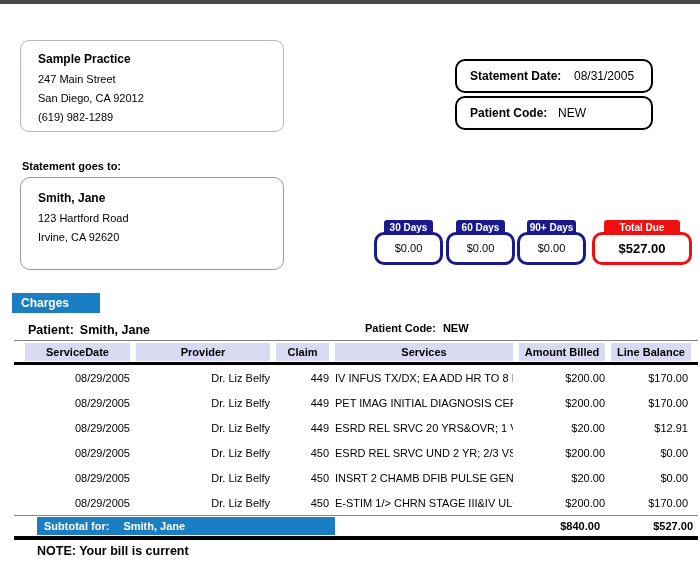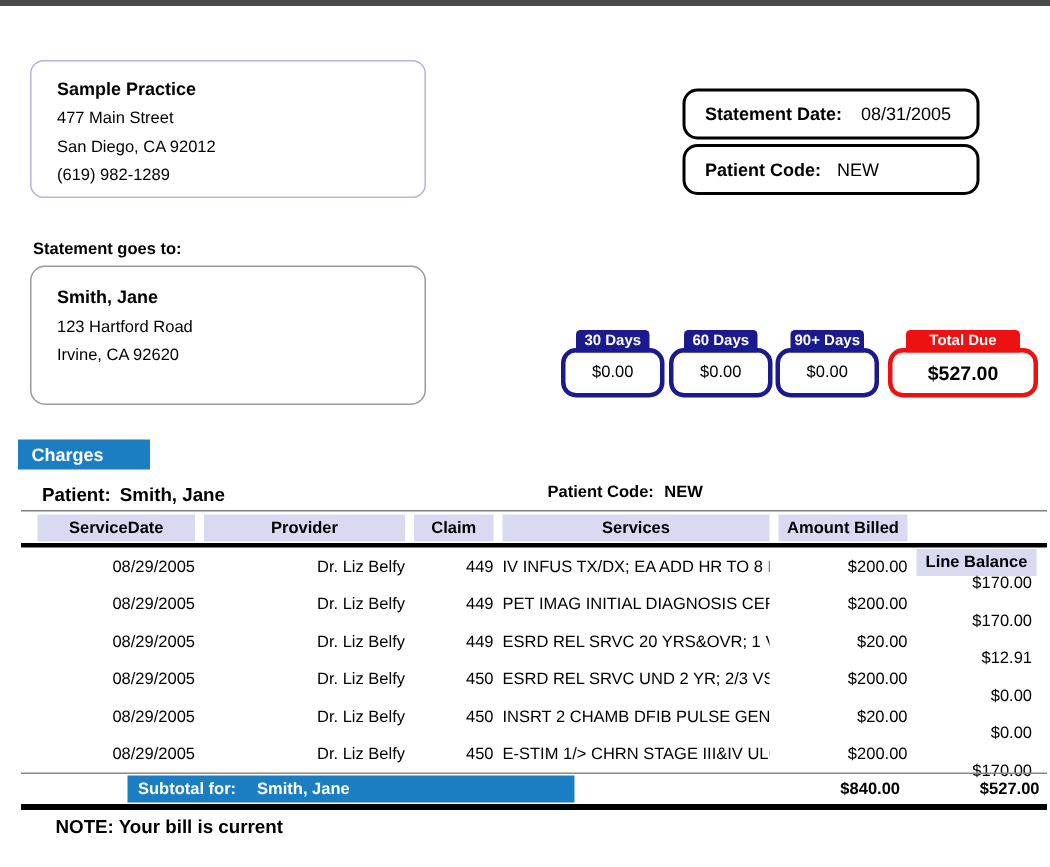--- a/index.html
+++ b/index.html
@@ -43,48 +43,48 @@
   .charges-tab { position:absolute; left:12px; top:293px; width:88px; height:20px; background:#1b7ec2; color:#fff; font-weight:bold; font-size:12px; line-height:20px; padding-left:9px; }
   .patient-line { position:absolute; left:28px; top:323px; font-size:12.5px; font-weight:bold; }
   .patient-line .pname { margin-left:6px; }
   .pcode-line { position:absolute; left:365px; top:322px; font-size:11px; font-weight:bold; }
   .pcode-line .pcval { margin-left:7px; }
 
   
   .t-thin-top { position:absolute; left:14px; top:340px; width:684px; height:1px; background:#808080; }
   .t-head { position:absolute; left:14px; top:343px; width:684px; height:18px; display:flex; padding-left:11px; }
   .hcell { background:#d9d9f2; font-weight:bold; font-size:11px; text-align:center; line-height:18px; height:18px; margin-right:6px; }
-  .c1 { width:105px; } .c2 { width:134px; } .c3 { width:53px; } .c4 { width:178px; } .c5 { width:86px; } .c6 { width:80px; margin-right:0;margin-top:23px; }
+  .c1 { width:105px; } .c2 { width:134px; } .c3 { width:53px; } .c4 { width:178px; } .c5 { width:86px; } .c6 { width:80px; margin-right:0; }
   .t-thick { position:absolute; left:14px; top:362px; width:684px; height:3px; background:#000; }
   .t-rows { position:absolute; left:14px; top:365px; width:684px; }
   .trow { display:flex; height:25px; align-items:center; font-size:11px; padding-left:11px; }
   .trow .cell { margin-right:6px; }
   .trow .c1, .trow .c2, .trow .c3 { text-align:right; }
   .trow .c4 { text-align:left; white-space:nowrap; overflow:hidden; }
   .trow .c5 { text-align:right; }
   .trow .c6 { text-align:right; padding-right:3px; margin-right:0; }
   .t-thin-sub { position:absolute; left:14px; top:515px; width:684px; height:1px; background:#888; }
   .sub-row { position:absolute; left:14px; top:517px; width:684px; height:18px; font-size:11px; font-weight:bold; }
-  .sub-bar { position:absolute; left:23px; top:0; width:298px; height:18px; background:#1b7ec2; color:#fff; line-height:18px; padding-left:7px;margin-left:48px; }
+  .sub-bar { position:absolute; left:23px; top:0; width:298px; height:18px; background:#1b7ec2; color:#fff; line-height:18px; padding-left:7px; }
   .sub-bar .sname { margin-left:14px; }
   .sub-amt1 { position:absolute; right:98px; line-height:18px; }
   .sub-amt2 { position:absolute; right:5px; line-height:18px; }
   .t-thick-bot { position:absolute; left:14px; top:536px; width:684px; height:4px; background:#000; }
 
   .note { position:absolute; left:37px; top:544px; font-size:12.5px; font-weight:bold; }
 </style>
 </head>
 <body>
 
 <div class="page">
   <div class="top-bar"></div>
 
   <div class="practice-box">
     <div class="practice-name">Sample Practice</div>
-    <div class="addr-line">477 Main Street</div>
+    <div class="addr-line">247 Main Street</div>
     <div class="addr-line">San Diego, CA 92012</div>
     <div class="phone-line">(619) 982-1289</div>
   </div>
 
   <div class="info-box b1">
     <span class="info-label w1">Statement Date:</span>
     <span class="info-value">08/31/2005</span>
   </div>
   <div class="info-box b2">
     <span class="info-label w2">Patient Code:</span>

